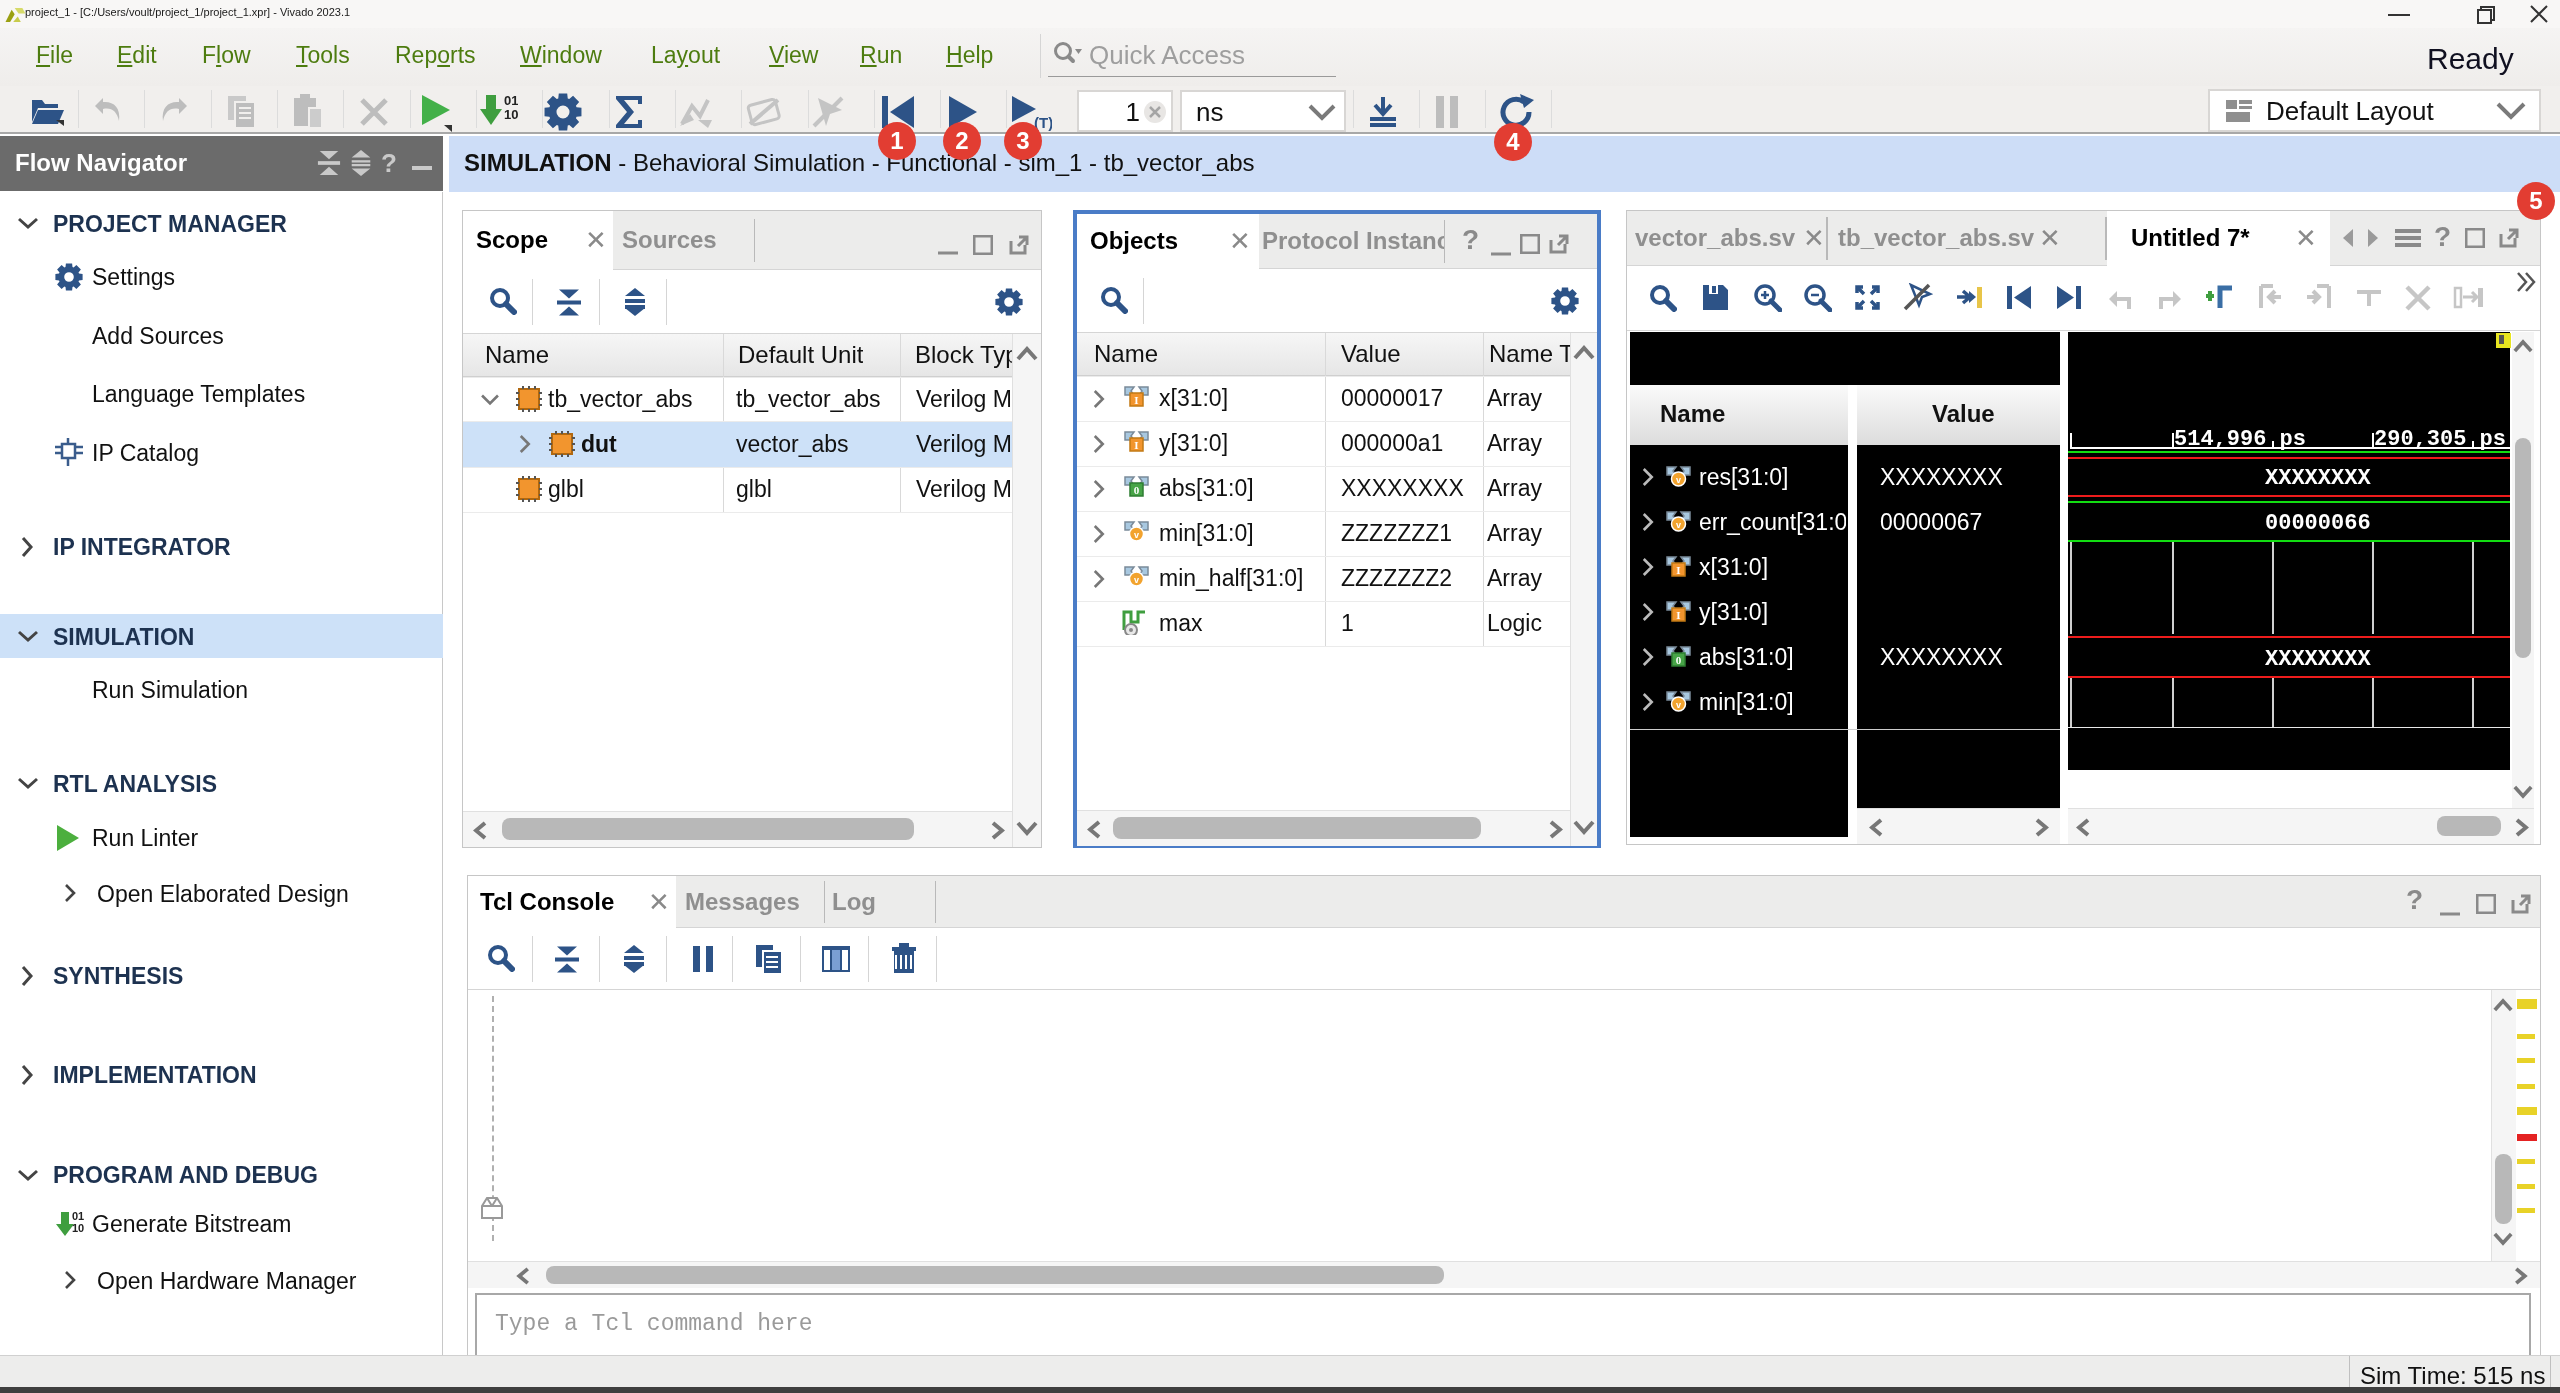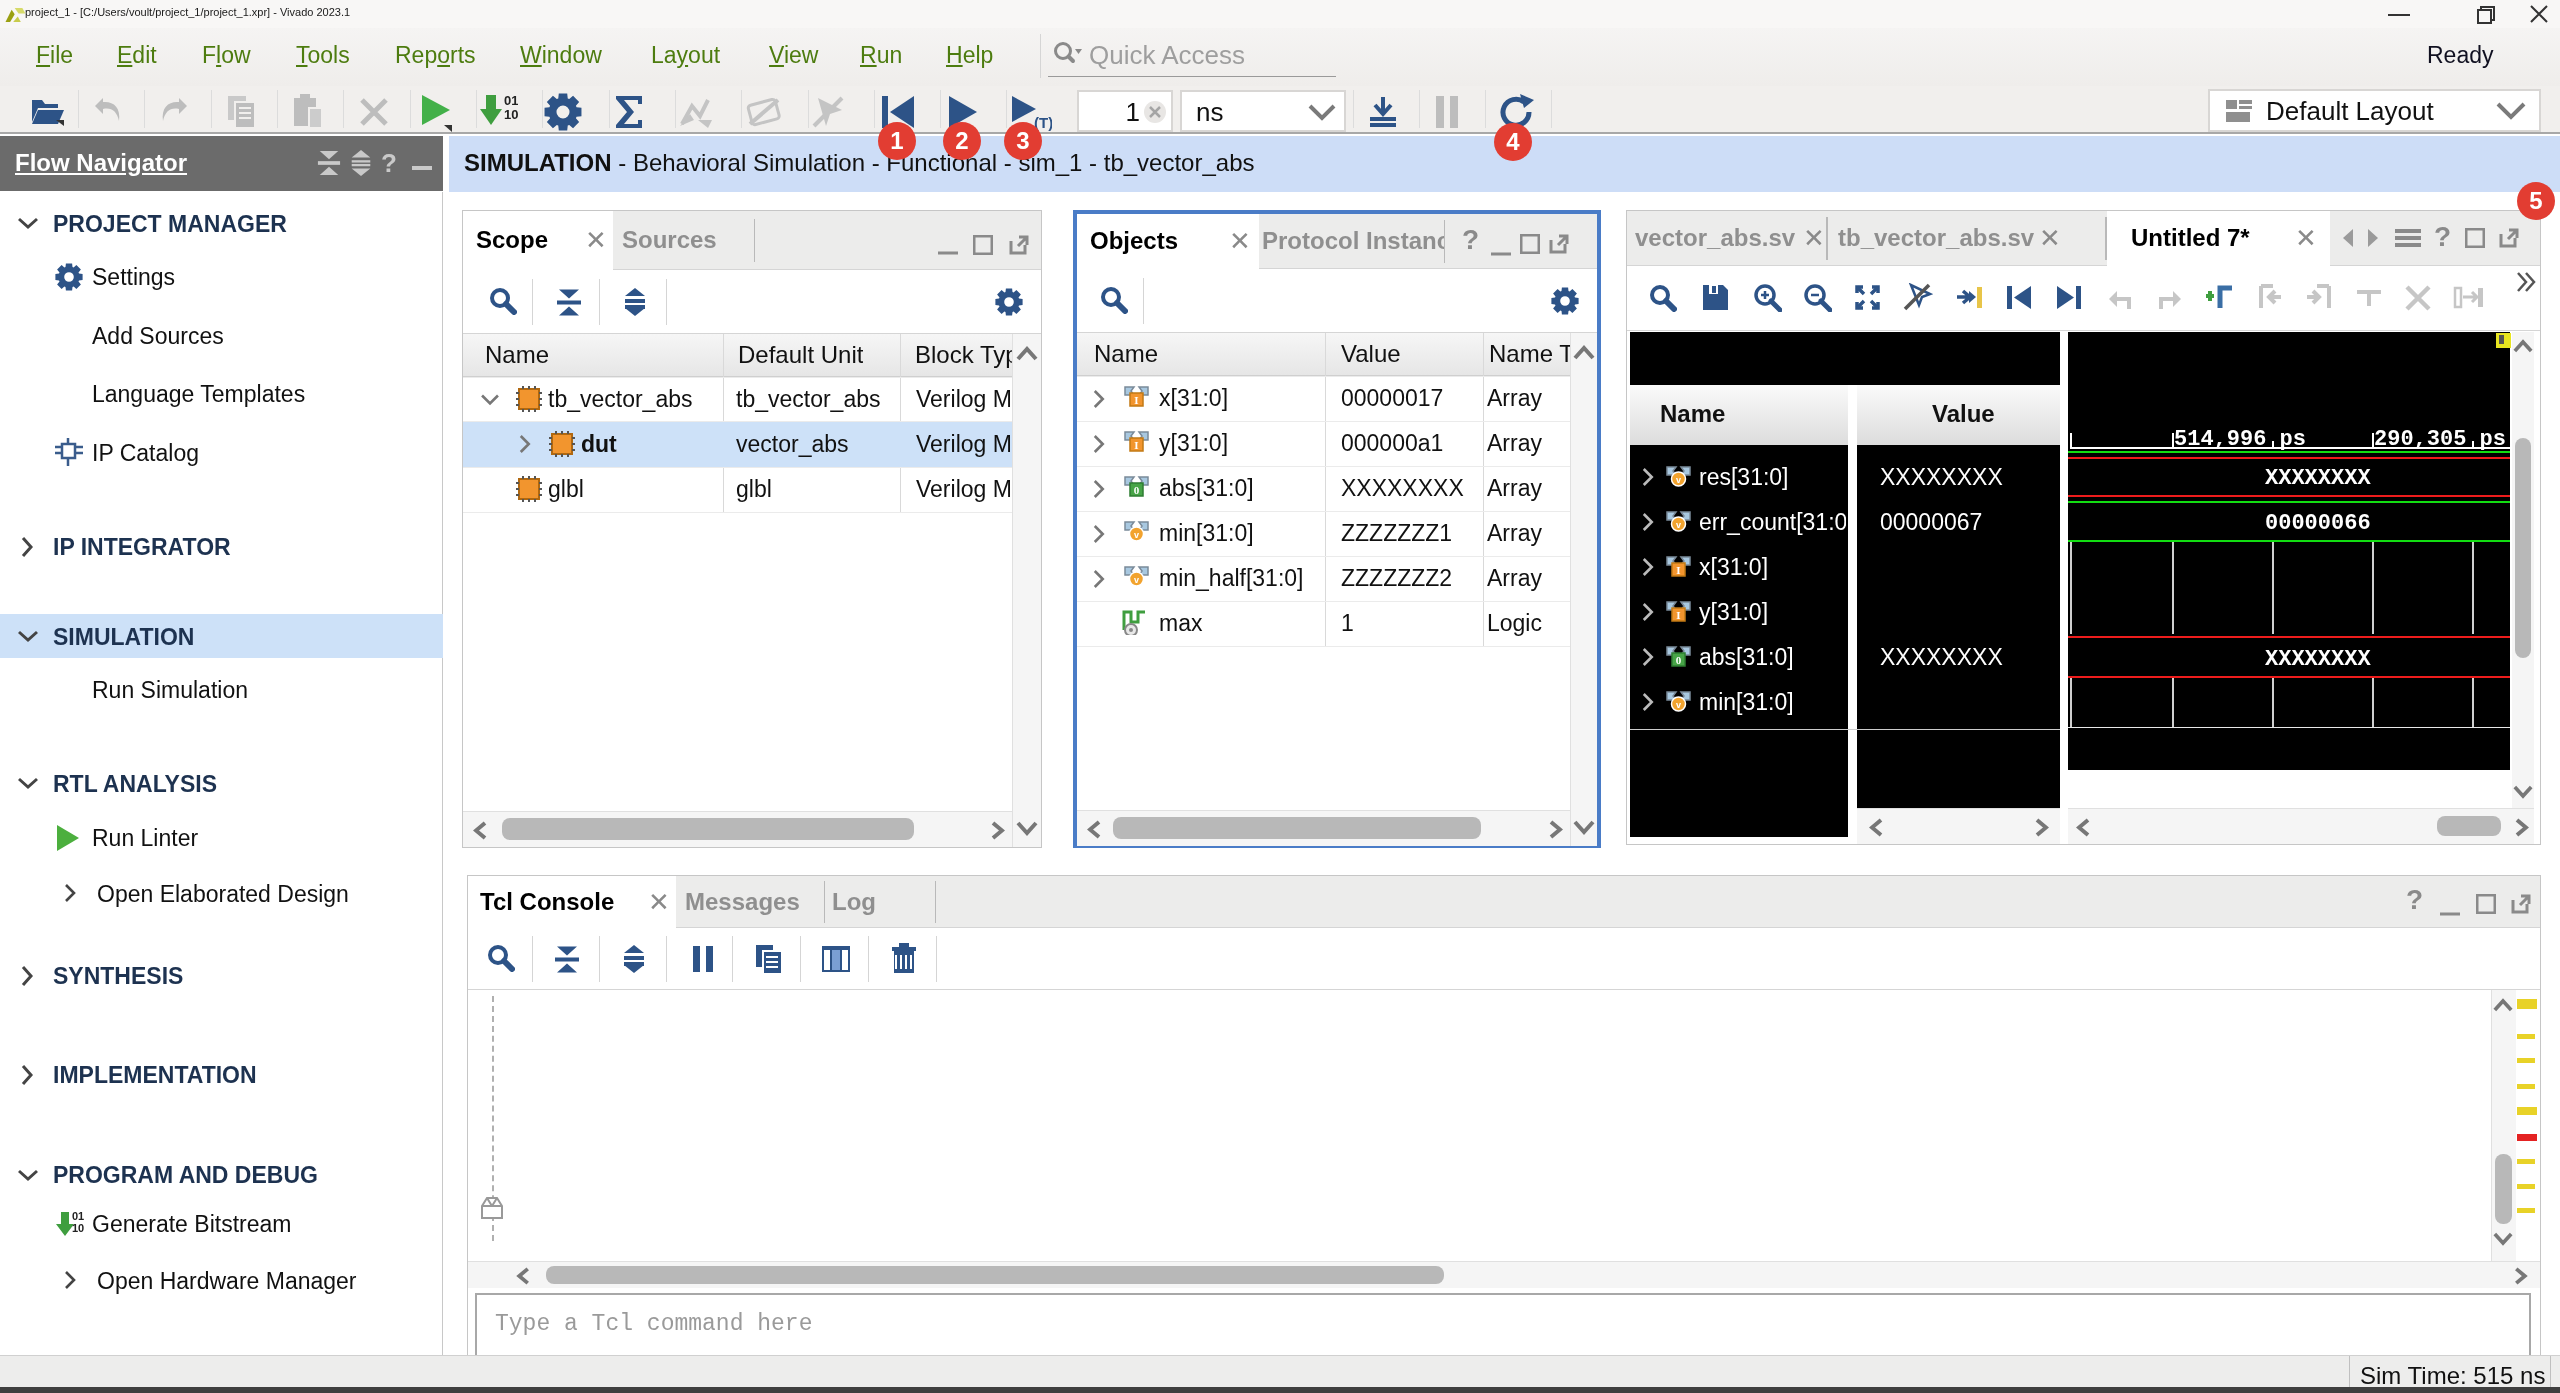--- a/index.html
+++ b/index.html
@@ -12,21 +12,21 @@
 #titlebar { left:0; top:0; width:2560px; height:28px; background:#f8f7f6; }
 #titletext { left:25px; top:6px; font-size:11px; color:#1a1a1a; }
 #menubar { left:0; top:28px; width:2560px; height:58px; background:linear-gradient(#f5f4f3,#efedeb); }
 .menuitem { position:absolute; top:42px; font-size:23px; color:#4d7c0f; }
 #ready { position:absolute; top:42px; font-size:23px; color:#101020; }
 #toolbar { left:0; top:86px; width:2560px; height:48px; background:#f1efed; border-bottom:2px solid #a8a8a8; }
 .tsep { position:absolute; top:4px; width:1px; height:38px; background:#dcdcdc; }
 
 
 #fnheader { left:0; top:136px; width:443px; height:55px; background:#6b6b6b; color:#ffffff; }
-#fnheader .t { position:absolute; left:15px; top:13px; font-size:24px; font-weight:bold;text-decoration:underline; }
+#fnheader .t { position:absolute; left:15px; top:13px; font-size:24px; font-weight:bold; }
 #simbar { left:449px; top:136px; width:2111px; height:56px; background:#cdddf7; }
 #simbar .t { position:absolute; left:15px; top:13px; font-size:24px; color:#111; }
 
 
 #sidebar { left:0; top:192px; width:443px; height:1163px; background:#ffffff; border-right:1px solid #c8c8c8; }
 .sb-sec { position:absolute; left:53px; font-size:23px; font-weight:bold; color:#1d3250; }
 .sb-item { position:absolute; font-size:23px; color:#111; }
 .sb-sel { position:absolute; left:0; width:443px; height:44px; background:#cde1f8; }
 
 
@@ -161,21 +161,21 @@
 <div class="menuitem" style="left:36px"><u>F</u>ile</div>
 <div class="menuitem" style="left:117px"><u>E</u>dit</div>
 <div class="menuitem" style="left:202px">F<u>l</u>ow</div>
 <div class="menuitem" style="left:296px"><u>T</u>ools</div>
 <div class="menuitem" style="left:395px">Rep<u>o</u>rts</div>
 <div class="menuitem" style="left:520px"><u>W</u>indow</div>
 <div class="menuitem" style="left:651px">La<u>y</u>out</div>
 <div class="menuitem" style="left:769px"><u>V</u>iew</div>
 <div class="menuitem" style="left:860px"><u>R</u>un</div>
 <div class="menuitem" style="left:946px"><u>H</u>elp</div>
-<div id="ready" style="left:2427px;font-size:23px">Ready</div>
+<div id="ready" style="left:2427px;font-size:30px">Ready</div>
 
 <div class="abs" style="left:1040px;top:34px;width:1px;height:44px;background:#d5d5d5"></div>
 <svg class="icon" style="left:1053px;top:41px" width="30" height="28" viewBox="0 0 30 28">
     <circle cx="10" cy="10" r="7.5" fill="none" stroke="#8a8a8a" stroke-width="3"></circle>
     <path d="M15.5 15.5 L20 20" stroke="#8a8a8a" stroke-width="4" stroke-linecap="round"></path>
     <path d="M22 8 l7 0 -3.5 5 Z" fill="#8a8a8a"></path>
   </svg>
 <div class="abs" style="left:1089px;top:40px;font-size:26px;color:#9e9e9e">Quick Access</div>
 <div class="abs" style="left:1048px;top:76px;width:288px;height:1px;background:#9a9a9a"></div>
 

